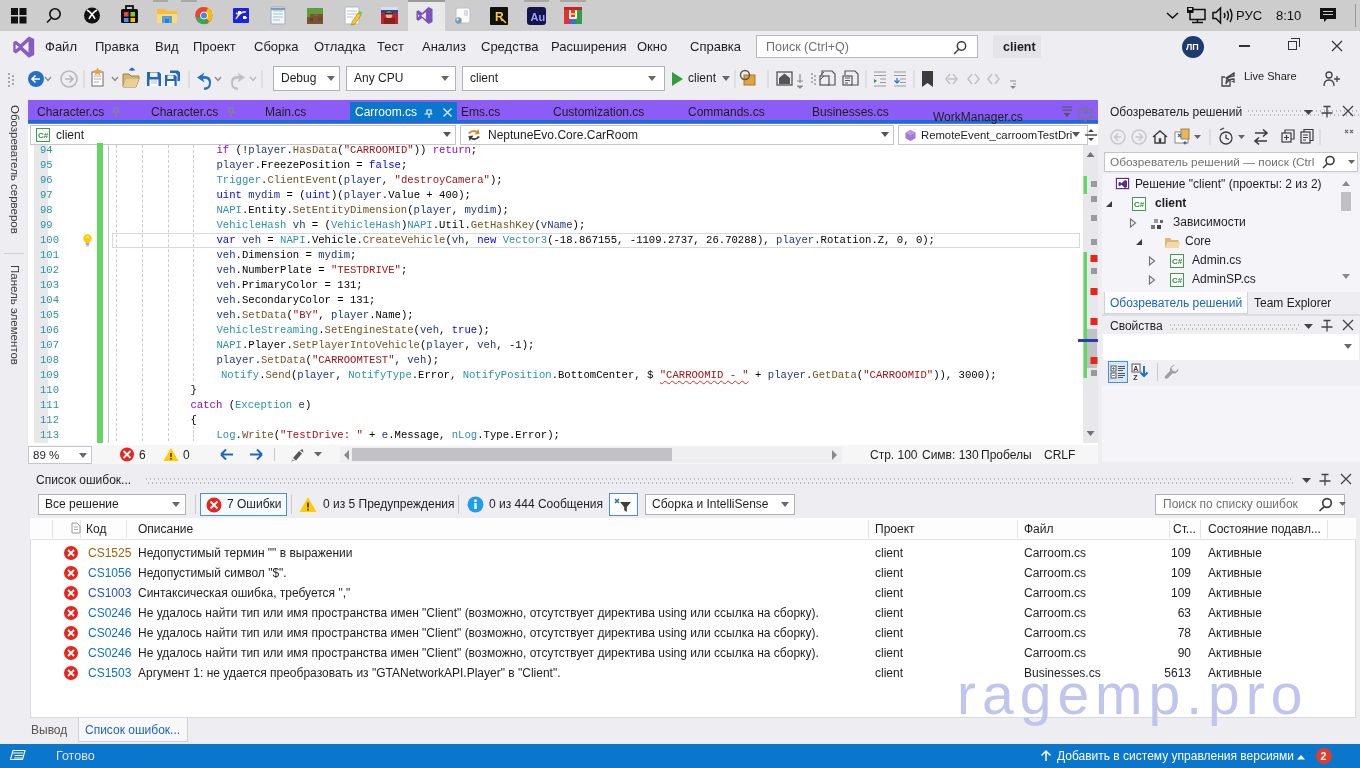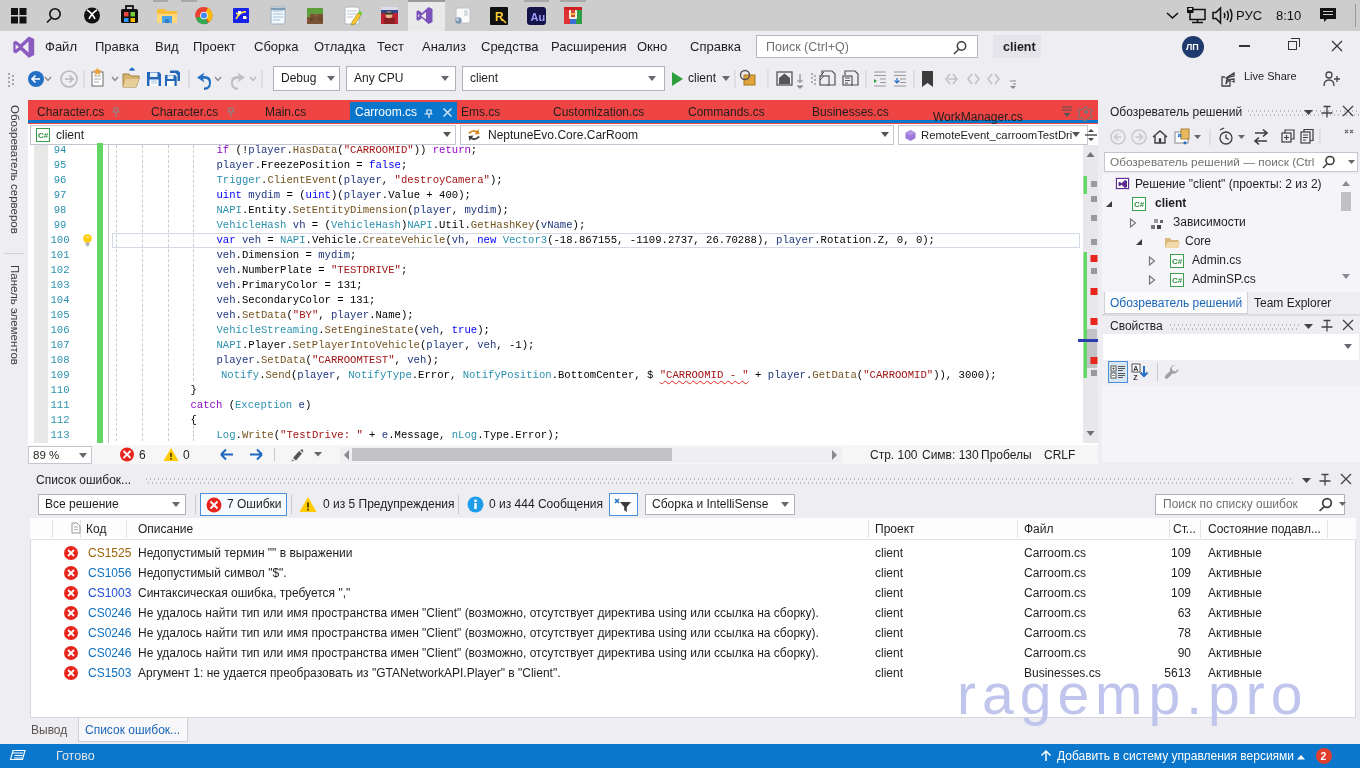--- a/index.html
+++ b/index.html
@@ -5,21 +5,21 @@
 html,body{width:1360px;height:768px;overflow:hidden}
 body{position:relative;font-family:"Liberation Sans",sans-serif;background:#eeeef2;color:#1e1e1e}
 .p{position:absolute}
 .lbl{position:absolute;font-size:12px;color:#1e1e1e;white-space:nowrap}
 .mono{position:absolute;font-family:"Liberation Mono",monospace;font-size:10.6px;line-height:15px;white-space:pre;color:#000}
 .k{color:#0000ff}.c{color:#8f08c4}.t{color:#2b91af}.m{color:#74531f}.v{color:#1f377f}.s{color:#a31515}
 .sq{text-decoration:underline wavy #e8251c 1px;text-underline-offset:2px}
 .cb{position:absolute;background:#fff;border:1px solid #aeb2bb}
 .car{position:absolute;width:0;height:0;border-left:4px solid transparent;border-right:4px solid transparent;border-top:5px solid #66686e}
 .sep{position:absolute;width:1px;background:#c8c8ce}
-.num{position:absolute;font-family:"Liberation Mono",monospace;font-size:10.6px;line-height:15px;color:#2b91af;text-align:center;width:40px}
+.num{position:absolute;font-family:"Liberation Mono",monospace;font-size:10.6px;line-height:15px;color:#2b91af;text-align:left;width:40px}
 .guide{position:absolute;width:1px;border-left:1px dashed #ccc}
 .gray{color:#717171}
 svg{position:absolute;overflow:visible}
 </style></head>
 <body>
 
 <div class="p" id="taskbar" style="left:0;top:0;width:1360px;height:31px;background:#cdcdcd">
 
 <div class="p" style="left:408px;top:0;width:37px;height:31px;background:#e9e9e9"></div>
 <div class="p" style="left:153px;top:0;width:15px;height:2px;background:#a8a8a8"></div>
@@ -275,21 +275,21 @@
 <div class="lbl" style="left:354px;top:9px">Any CPU</div>
 <div class="car" style="left:441px;top:14px"></div>
 <div class="cb" style="left:462px;top:4px;width:203px;height:25px"></div>
 <div class="lbl" style="left:470px;top:9px">client</div>
 <div class="car" style="left:648px;top:14px"></div>
 <div class="lbl" style="left:688px;top:9px;color:#222">client</div>
 <div class="car" style="left:722px;top:14px"></div>
 <div class="lbl" style="left:1244px;top:8px;font-size:11px">Live Share</div>
 </div>
 
-<div class="p" id="tabbar" style="left:0;top:100px;width:1102px;height:24px;background:#ef4444">
+<div class="p" id="tabbar" style="left:0;top:100px;width:1102px;height:24px;background:#8b5cf6">
 <div class="p" style="left:28px;top:20px;width:1070px;height:3px;background:#0a77cc"></div>
 <div class="p" style="left:350px;top:2px;width:107px;height:21px;background:#0a77cc"></div>
 <div class="lbl" style="left:37px;top:5px">Character.cs</div>
 <svg style="left:111px;top:7px" width="11" height="11" viewBox="0 0 11 11">
       <g stroke="#888" stroke-width="1.2" fill="none">
         <path d="M3 1 h4 v4 h-4z M3 5 h-1.5 h8 M5 5 v5"></path>
       </g>
     </svg>
 <div class="lbl" style="left:151px;top:5px">Character.cs</div>
 <svg style="left:226px;top:7px" width="11" height="11" viewBox="0 0 11 11">

